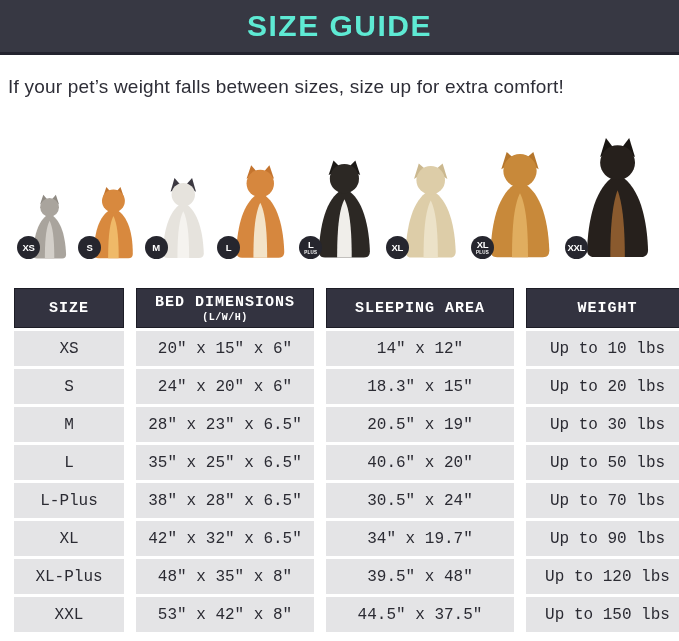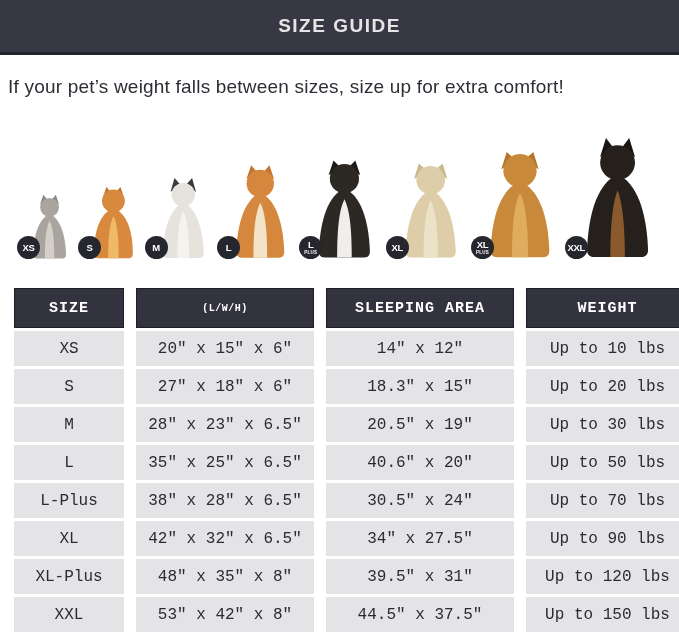--- a/index.html
+++ b/index.html
@@ -9,21 +9,21 @@
     background: #ffffff;
     font-family: "Liberation Sans", "DejaVu Sans", sans-serif;
   }
 
   
   .banner {
     height: 55px; background: #373843; border-bottom: 3px solid #23232e;
     display: flex; align-items: center; justify-content: center;
   }
   .banner-title {
-    color: #e5e5e5; font-size: 19px; font-weight: 800; letter-spacing: 1.5px;
+    color: #5eead4; font-size: 30px; font-weight: 800; letter-spacing: 1.5px;
   }
 
   
   .subtitle {
     margin: 21px 8px 0; text-align: left;
     font-size: 19px; font-weight: 500; color: #2e2e37; letter-spacing: 0.2px;
   }
 
   
   .animals {
@@ -201,64 +201,65 @@
 
 </div>
 
 <div class="size-table">
 
   <div class="th">
     <span class="th-label">SIZE</span>
 
   </div>
   <div class="th">
+    <span class="th-label">BED DIMENSIONS</span>
     <span class="th-sub">(L/W/H)</span>
   </div>
   <div class="th">
     <span class="th-label">SLEEPING AREA</span>
 
   </div>
   <div class="th">
     <span class="th-label">WEIGHT</span>
 
   </div>
 
   <div class="td">XS</div>
   <div class="td">20″ x 15″ x 6″</div>
   <div class="td">14″ x 12″</div>
   <div class="td">Up to 10 lbs</div>
 
   <div class="td">S</div>
-  <div class="td">27″ x 18″ x 6″</div>
+  <div class="td">24″ x 20″ x 6″</div>
   <div class="td">18.3″ x 15″</div>
   <div class="td">Up to 20 lbs</div>
 
   <div class="td">M</div>
   <div class="td">28″ x 23″ x 6.5″</div>
   <div class="td">20.5″ x 19″</div>
   <div class="td">Up to 30 lbs</div>
 
   <div class="td">L</div>
   <div class="td">35″ x 25″ x 6.5″</div>
   <div class="td">40.6″ x 20″</div>
   <div class="td">Up to 50 lbs</div>
 
   <div class="td">L-Plus</div>
   <div class="td">38″ x 28″ x 6.5″</div>
   <div class="td">30.5″ x 24″</div>
   <div class="td">Up to 70 lbs</div>
 
   <div class="td">XL</div>
   <div class="td">42″ x 32″ x 6.5″</div>
-  <div class="td">34″ x 27.5″</div>
+  <div class="td">34″ x 19.7″</div>
   <div class="td">Up to 90 lbs</div>
 
   <div class="td">XL-Plus</div>
   <div class="td">48″ x 35″ x 8″</div>
-  <div class="td">39.5″ x 31″</div>
+  <div class="td">39.5″ x 48″</div>
   <div class="td">Up to 120 lbs</div>
 
   <div class="td">XXL</div>
   <div class="td">53″ x 42″ x 8″</div>
   <div class="td">44.5″ x 37.5″</div>
   <div class="td">Up to 150 lbs</div>
 
 </div>
 
 </body></html>

